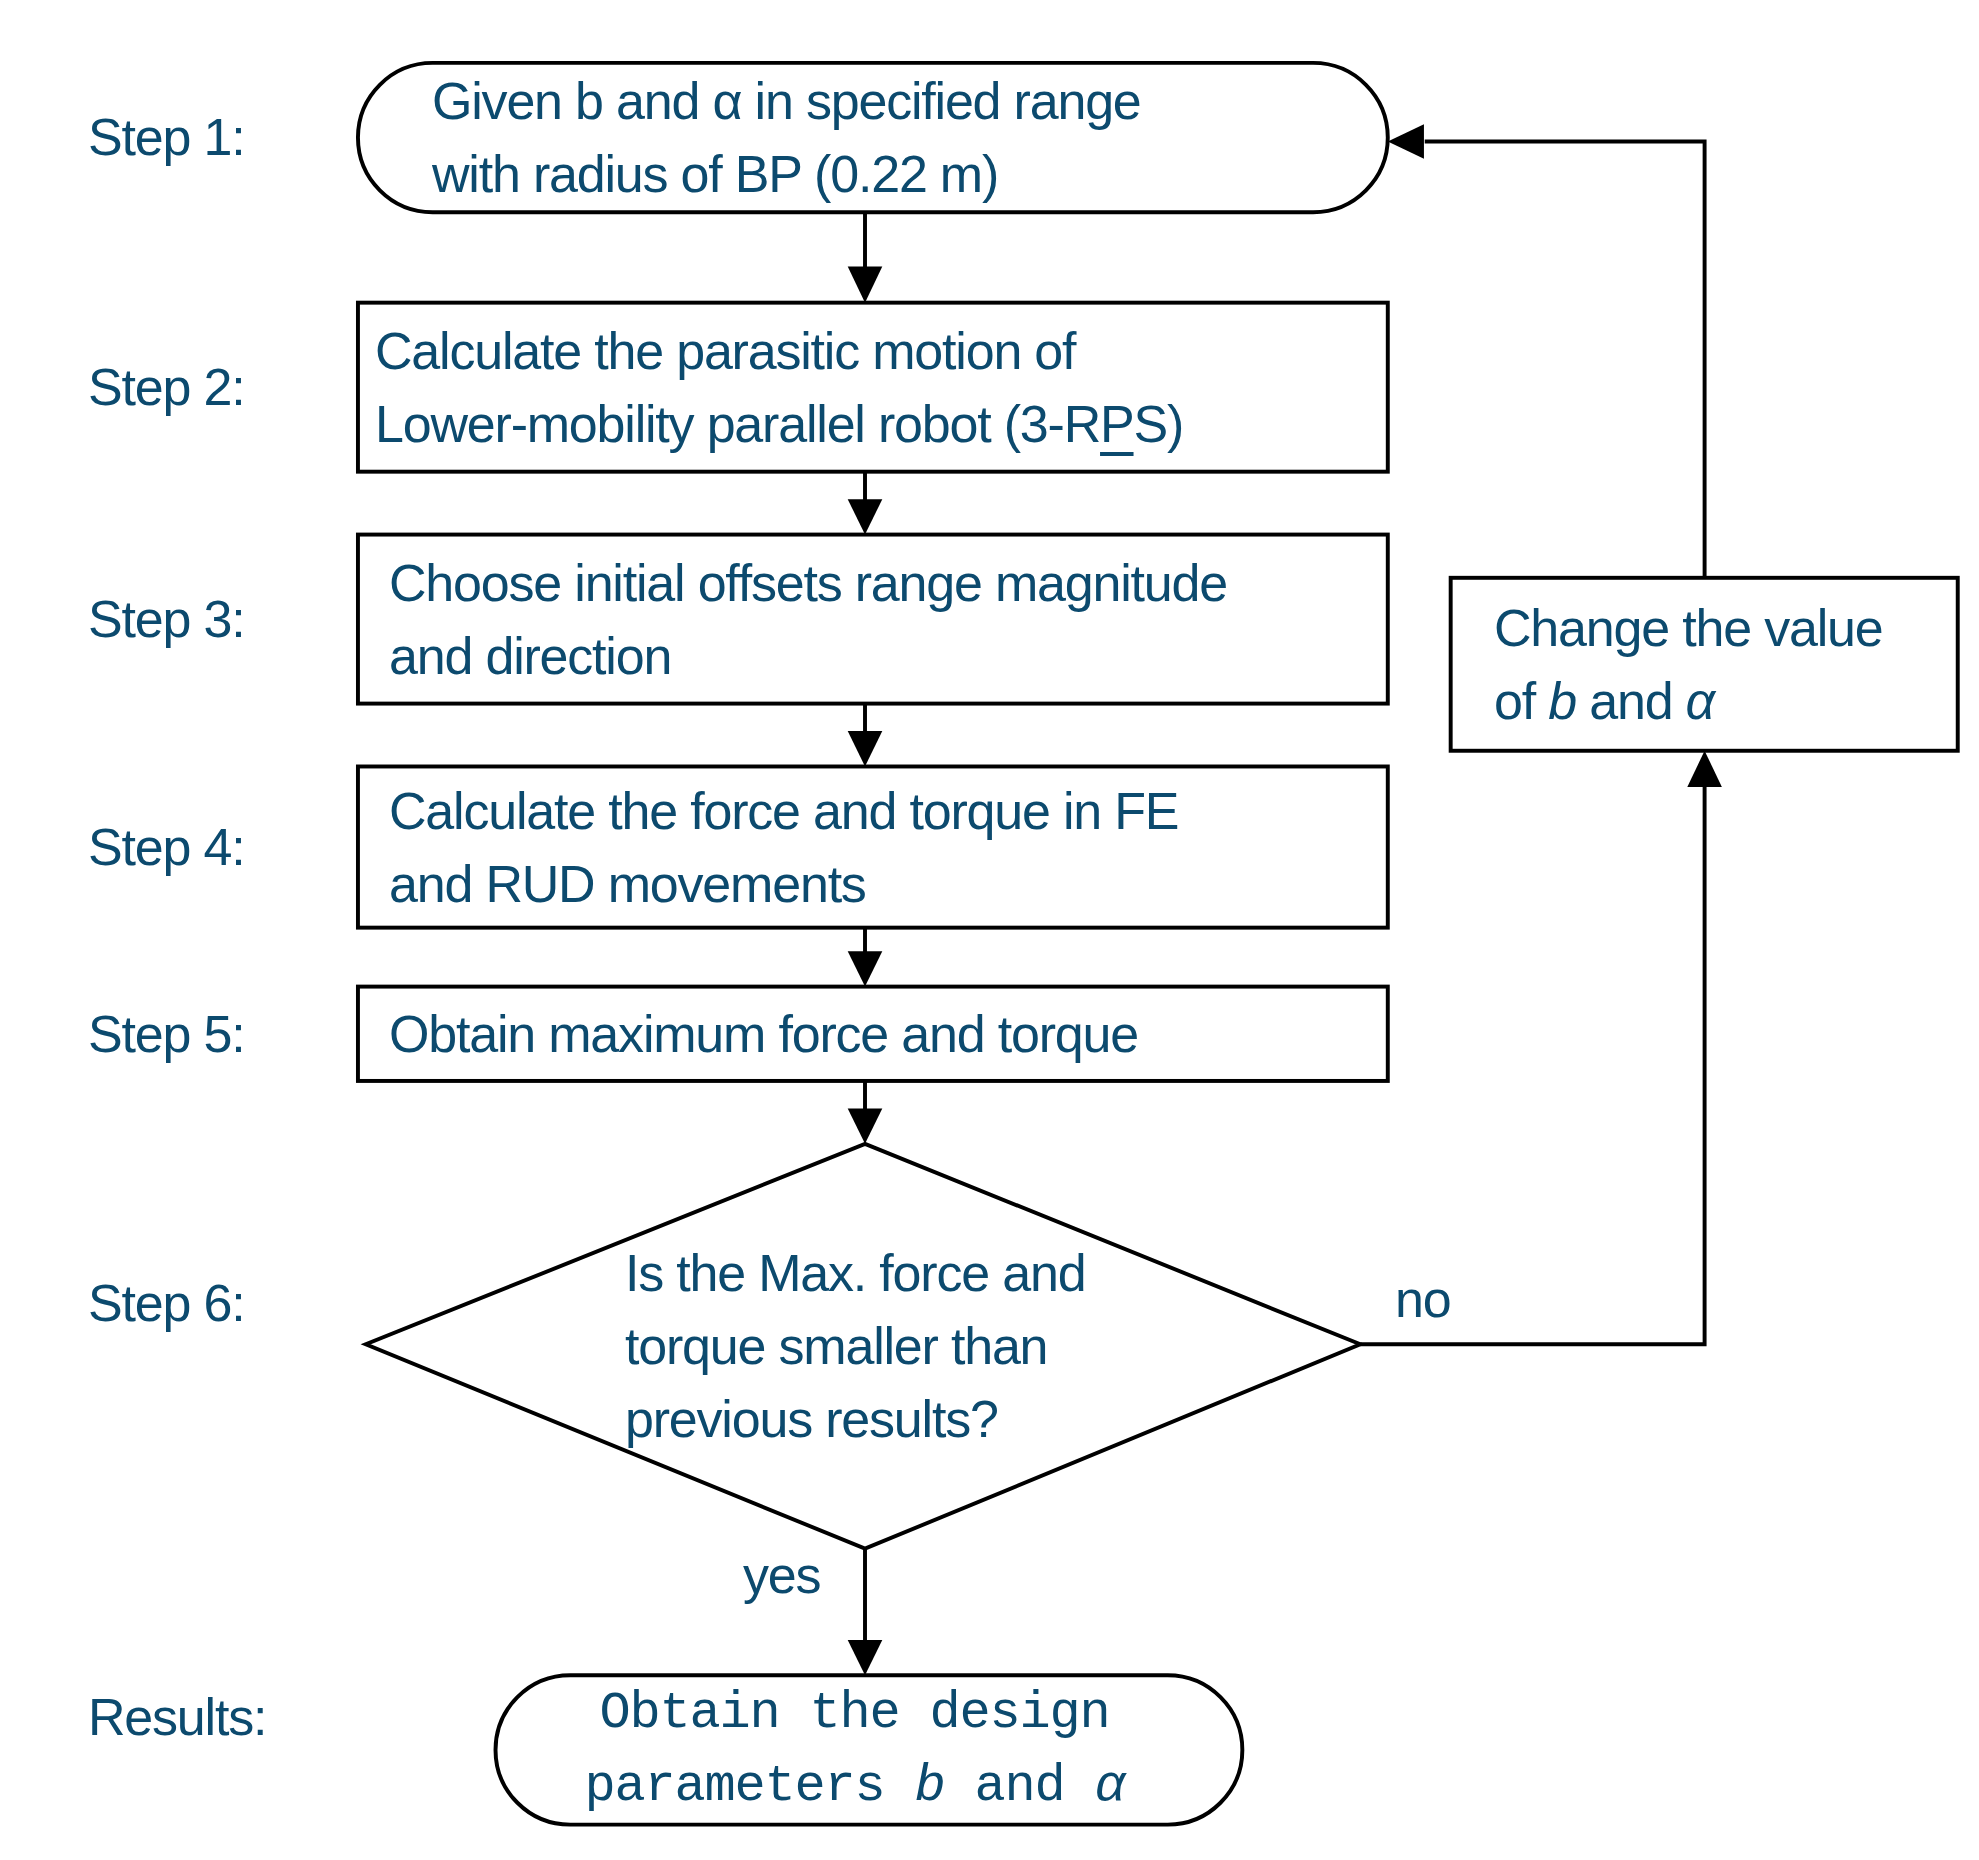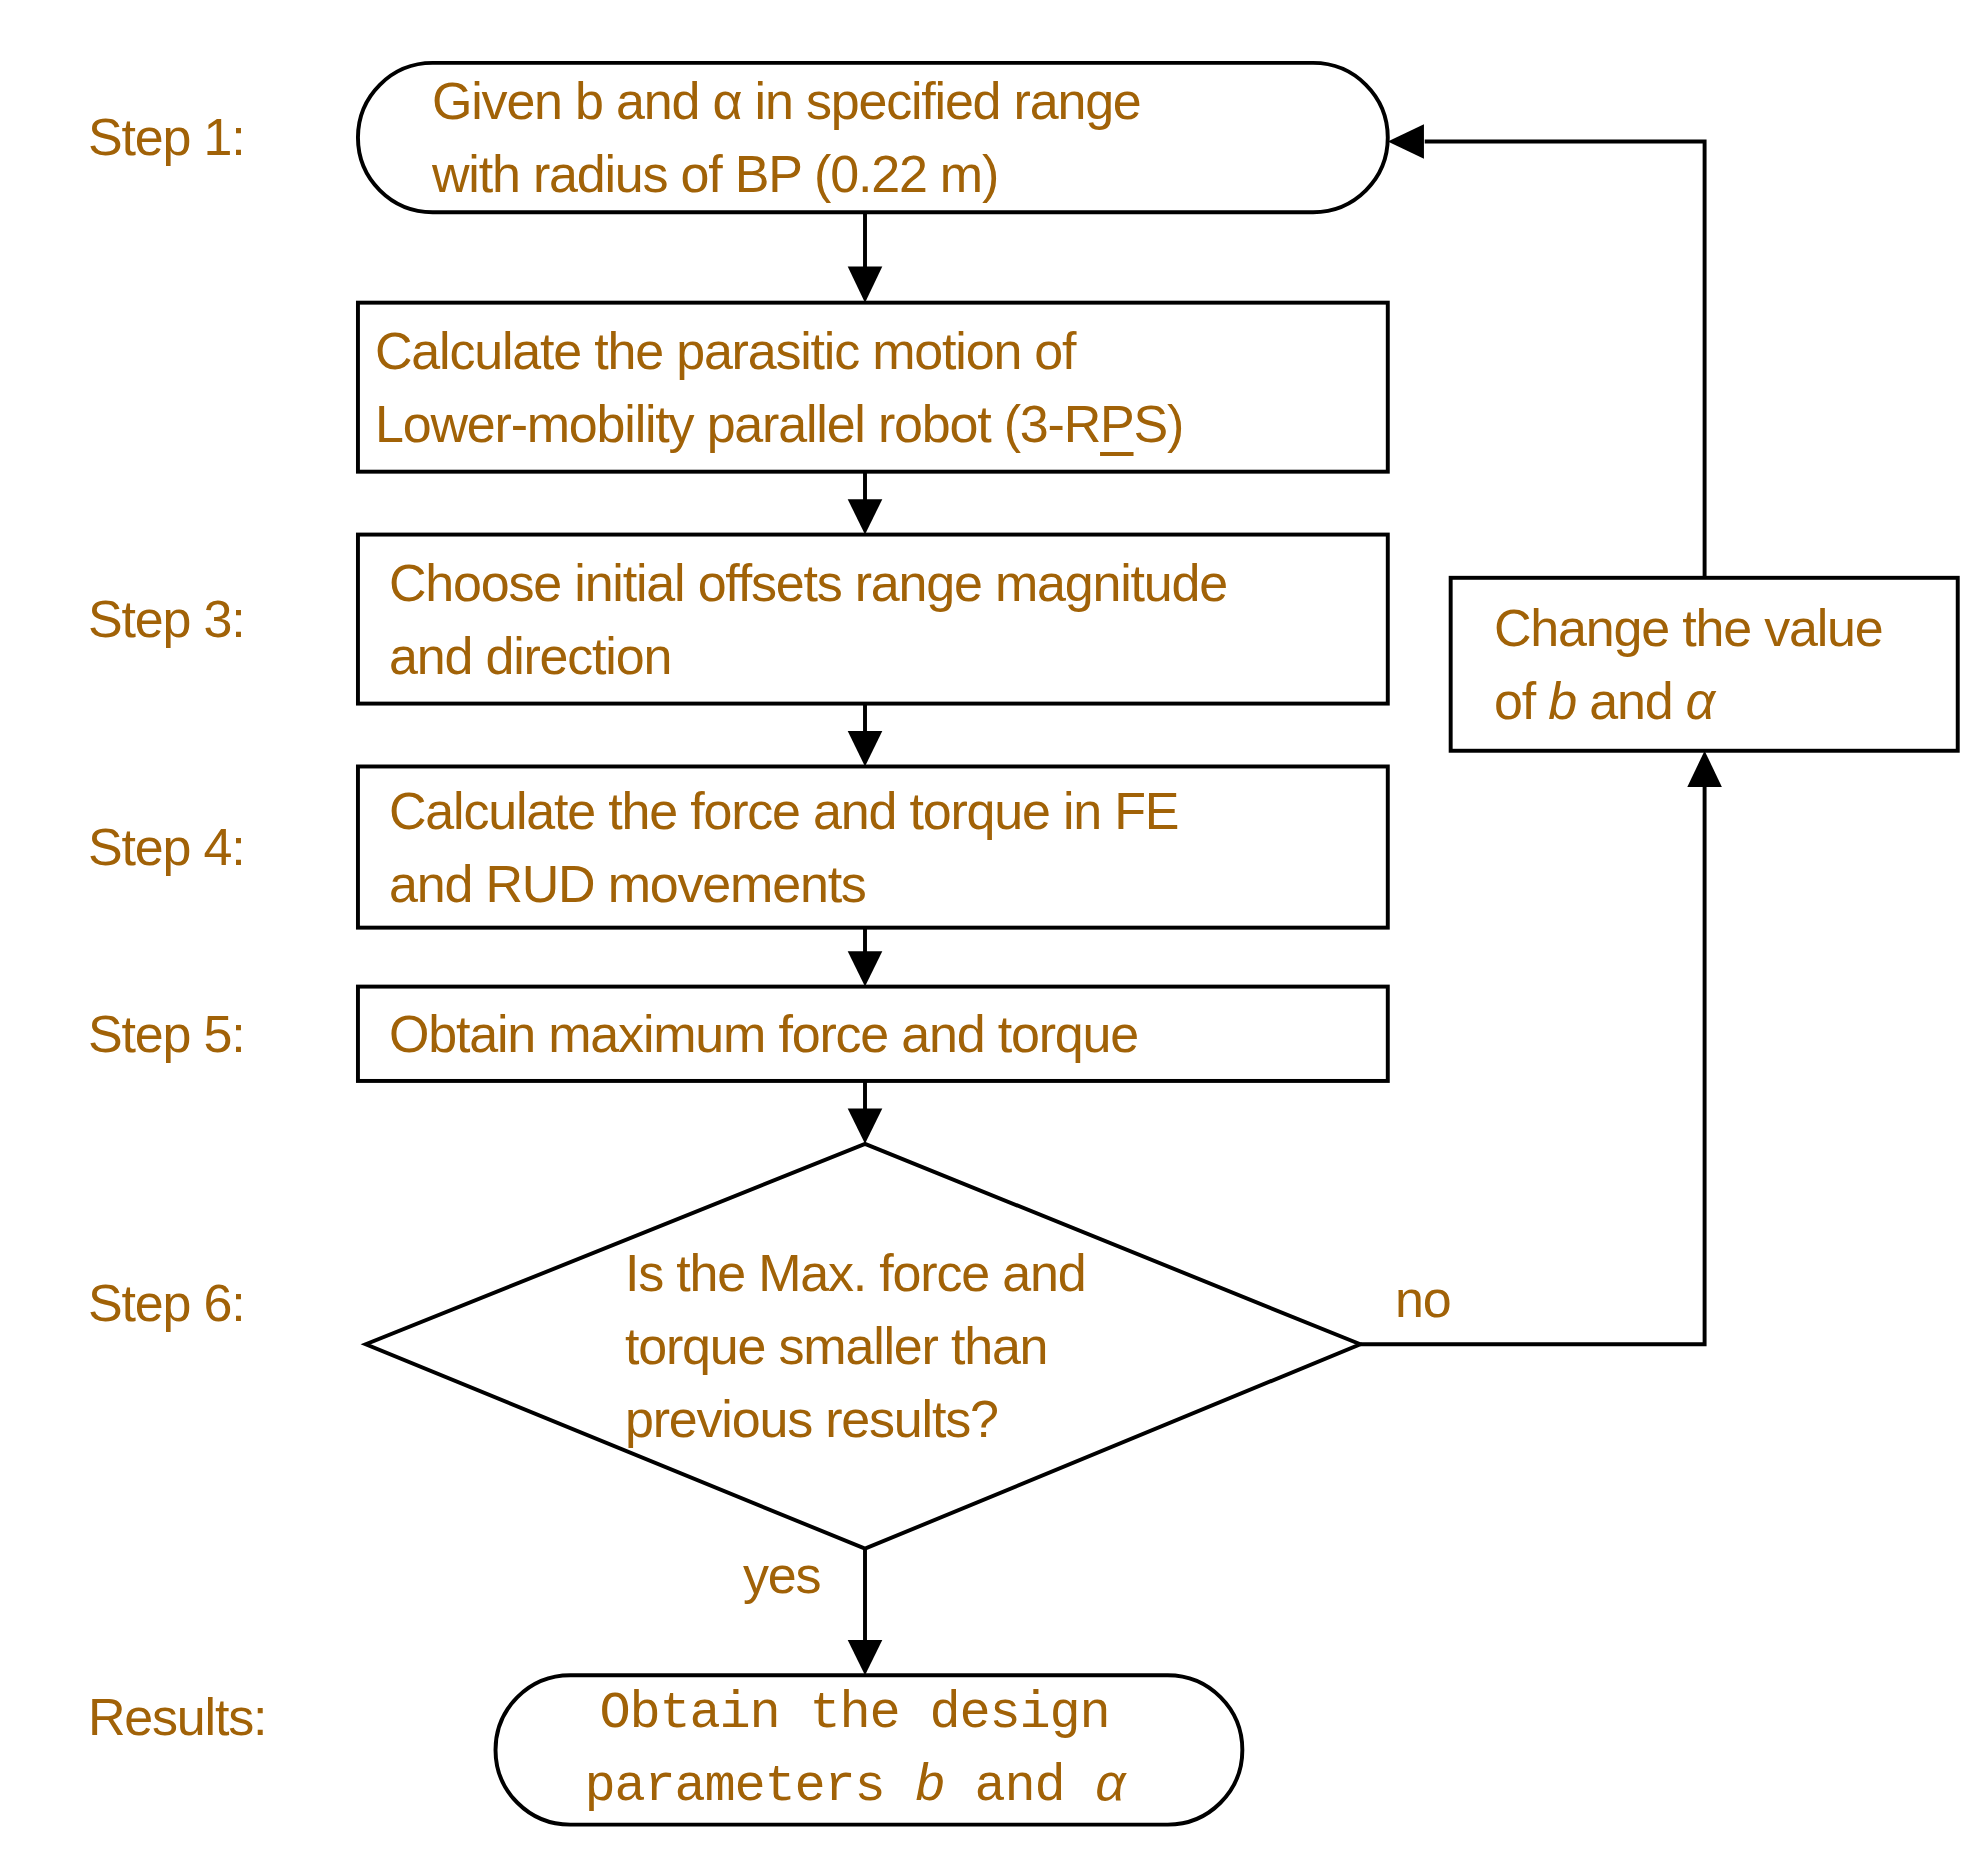--- a/index.html
+++ b/index.html
@@ -1,21 +1,21 @@
 <!DOCTYPE html>
 <html style="font-size:12.6px"><head>
 <meta charset="utf-8">
 <style>
   html,body{margin:0;padding:0;background:#ffffff;}
   #canvas{
     position:relative;
     width:1980px;height:1860px;
     background:#ffffff;
     font-family:"Liberation Sans", sans-serif;
-    color:#a16207;
+    color:#0c4a6e;
     overflow:hidden;
   }
   #diagram-svg{position:absolute;left:0;top:0;}
   .shape{fill:#ffffff;stroke:#000000;stroke-width:5;}
   .edge{fill:none;stroke:#000000;stroke-width:5;}
   .arrowhead{fill:#000000;stroke:none;}
   .txt{
     position:absolute;
     display:flex;flex-direction:column;justify-content:center;
     font-size:52px;line-height:73px;letter-spacing:-1.2px;
@@ -98,20 +98,23 @@
     <rect class="shape" x="455" y="975" width="1310" height="205"></rect>
     <rect class="shape" x="455" y="1255" width="1310" height="120"></rect>
     <polygon class="shape" points="1100,1455 1730,1710 1100,1970 465,1710"></polygon>
     <rect class="shape" x="1845" y="735" width="645" height="220"></rect>
     <rect class="shape" x="630" y="2131" width="950" height="190" rx="95" ry="95"></rect>
   </svg>
 
   <div class="txt lbl-step1">
     <div>Step 1:</div>
   </div>
+  <div class="txt lbl-step2">
+    <div>Step 2:</div>
+  </div>
   <div class="txt lbl-step3">
     <div>Step 3:</div>
   </div>
   <div class="txt lbl-step4">
     <div>Step 4:</div>
   </div>
   <div class="txt lbl-step5">
     <div>Step 5:</div>
   </div>
   <div class="txt lbl-step6">

